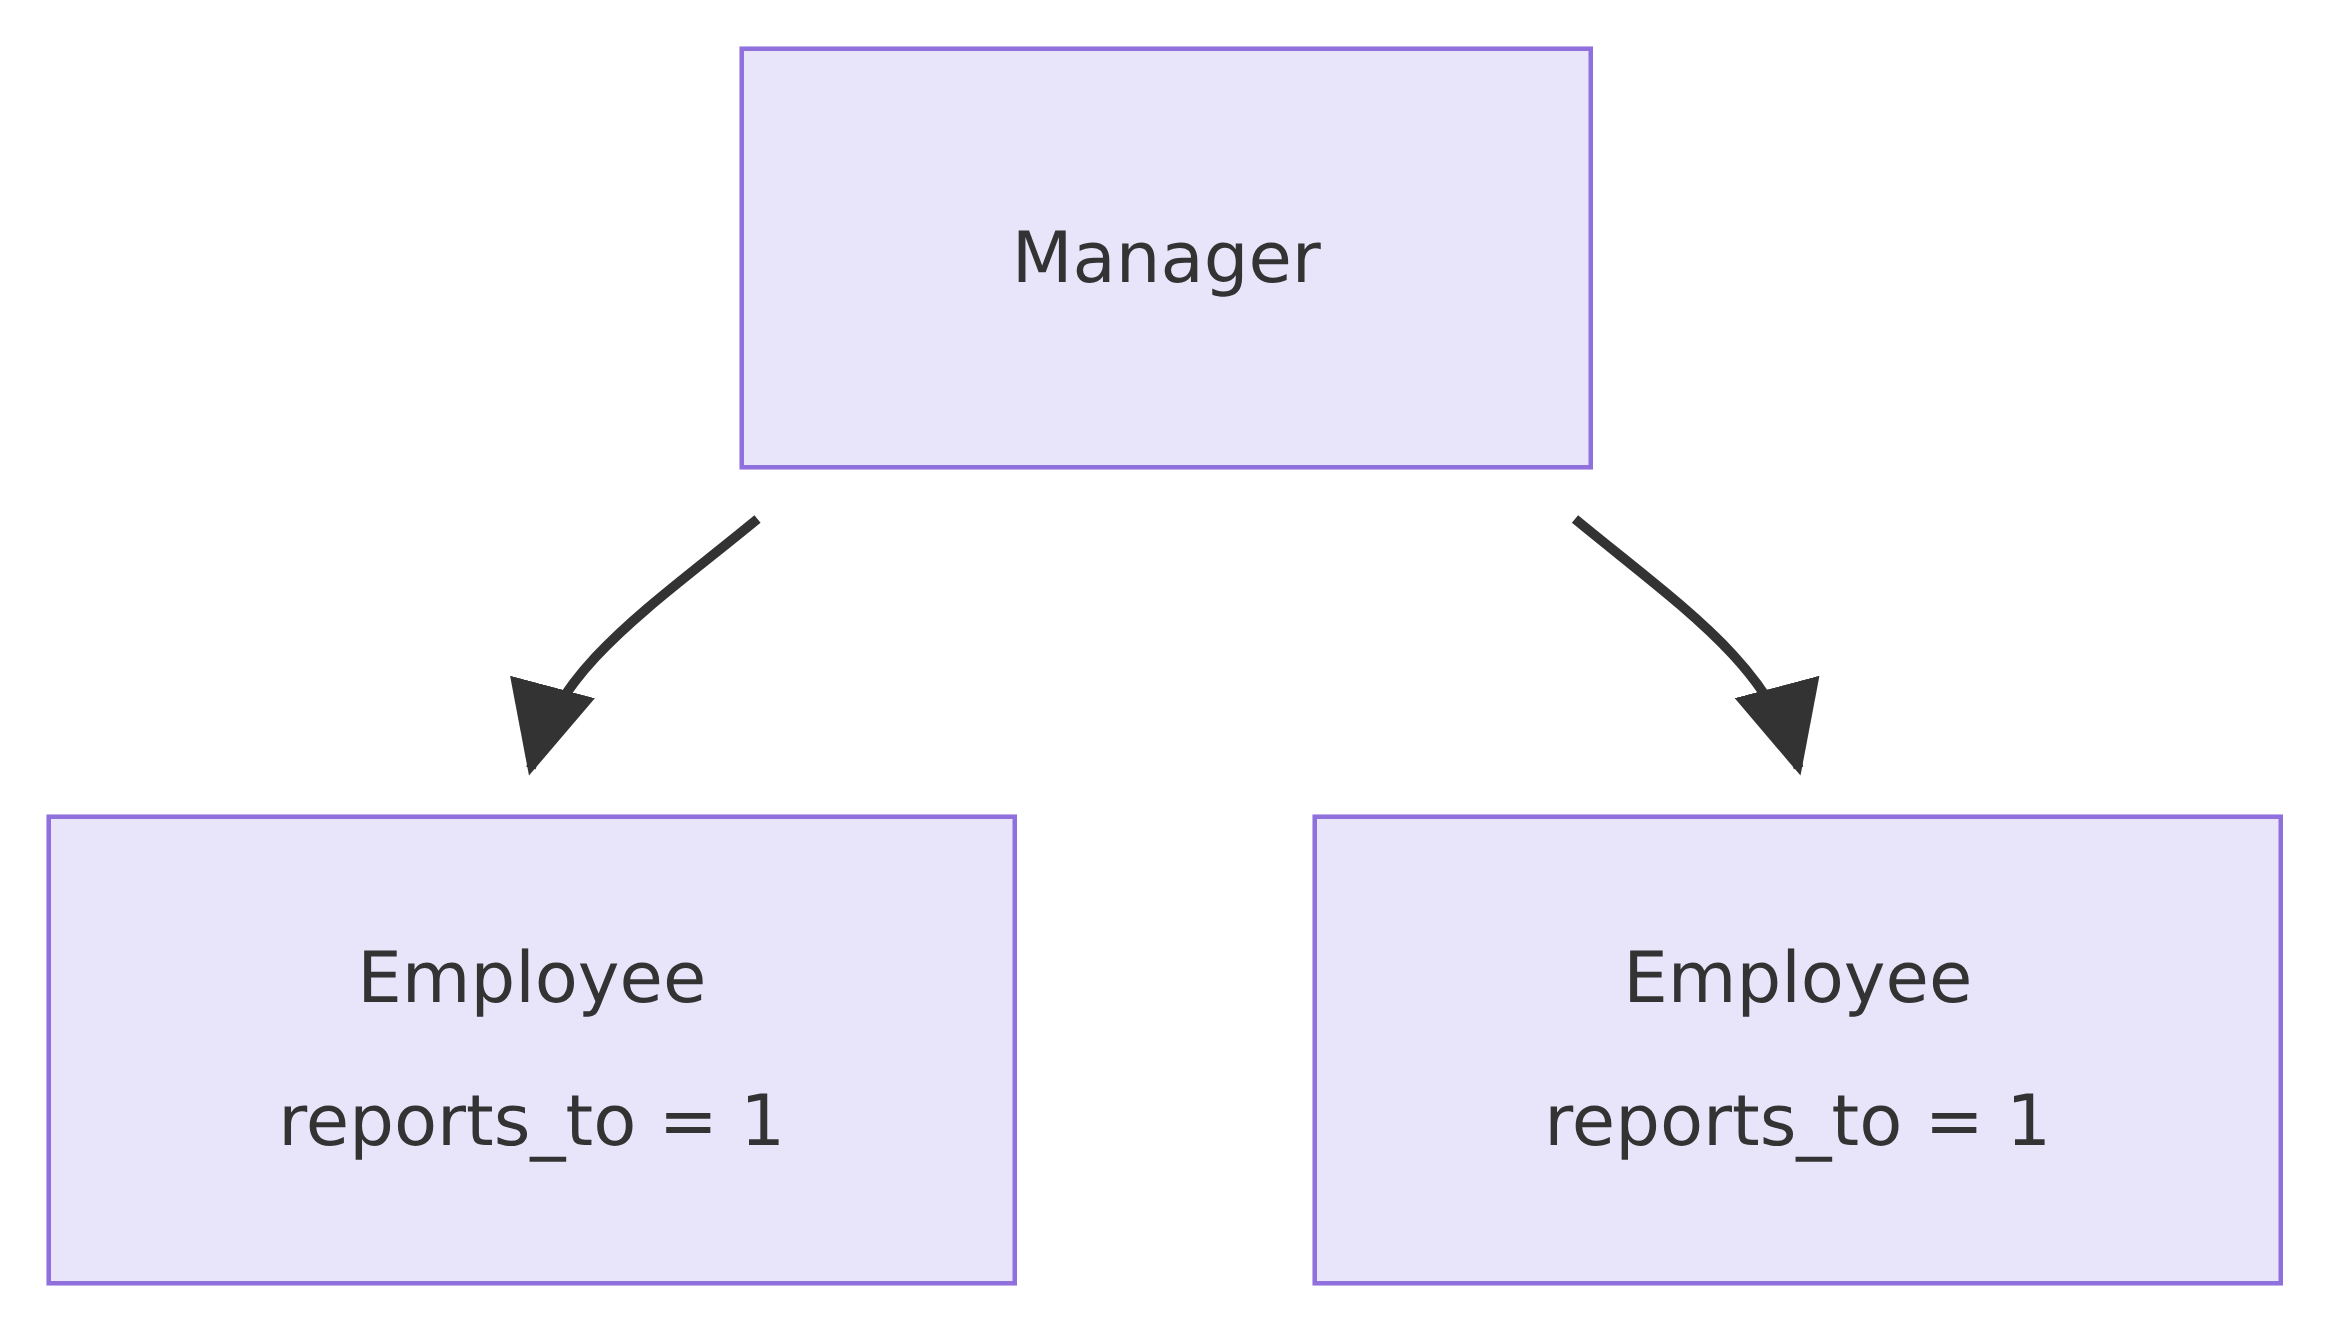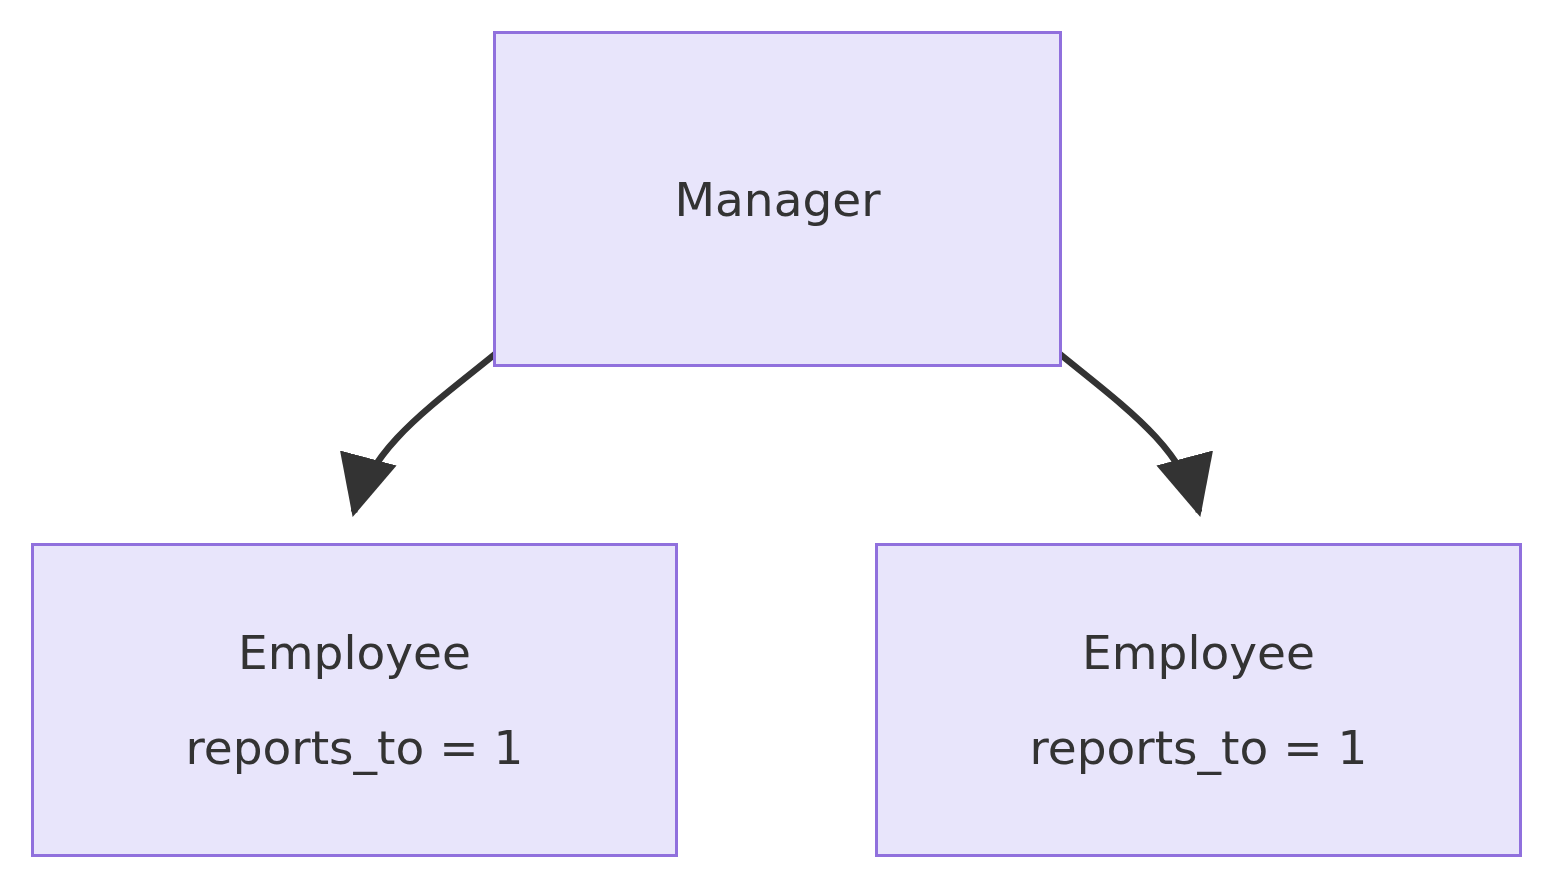--- a/index.html
+++ b/index.html
@@ -44,21 +44,21 @@
     font-weight: 400;
     text-align: center;
     white-space: nowrap;
     letter-spacing: 0px;
   }
   
   #node-manager {
     left: 493px;
     top: 31px;
     width: 569px;
-    height: 336px;
+    height: 282px;
   }
   #node-employee-left {
     left: 31px;
     top: 543px;
     width: 647px;
     height: 314px;
   }
   #node-employee-right {
     left: 875px;
     top: 543px;

